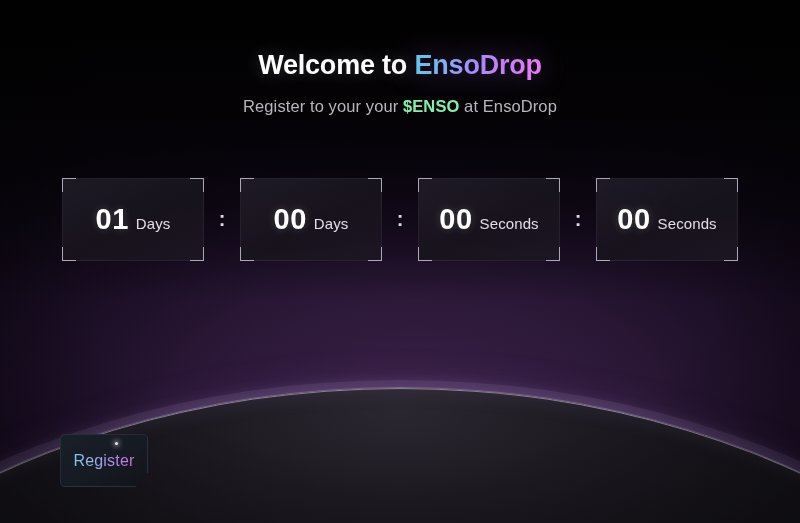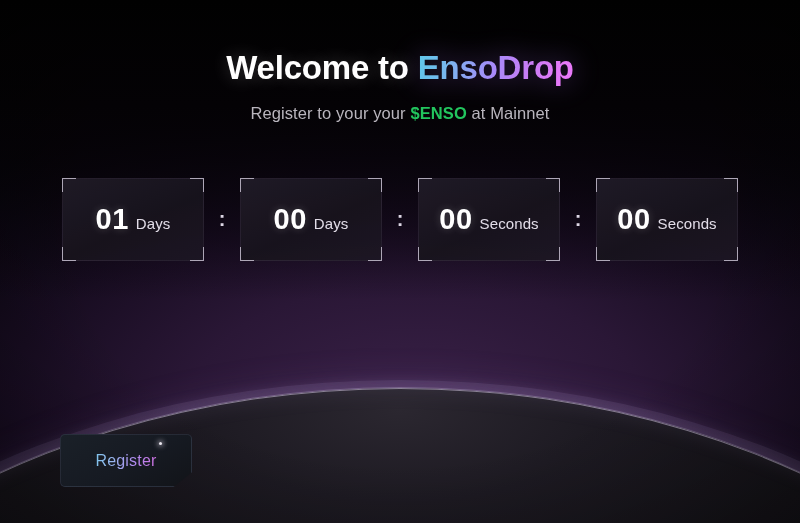--- a/index.html
+++ b/index.html
@@ -77,21 +77,21 @@
     margin-left:-770px;
     border-radius:50%;
     box-shadow: inset 0 4px 26px rgba(190,165,220,0.18);
     pointer-events:none;
   }
 
   
   .header { position:absolute; left:0; right:0; top:50px; text-align:center; }
 
   .title {
-    font-size: 33px;
+    font-size: 27px;
     font-weight: bold;
     letter-spacing: -0.2px;
     line-height: 1.12;
     color: #ffffff;
     text-shadow: 0 0 18px rgba(255,255,255,0.22);
   }
   .title .brand {
     background: linear-gradient(100deg, #5ec9ea 0%, #79b6ee 20%, #a78bfa 48%, #c77df4 70%, #e879f9 92%);
     -webkit-background-clip: text;
     background-clip: text;
@@ -100,21 +100,21 @@
     text-shadow: none;
     filter: drop-shadow(0 0 14px rgba(160,110,230,0.45));
   }
 
   .subtitle {
     margin-top: 17px;
     font-size: 16.5px;
     color: #b9b5bd;
     letter-spacing: 0.1px;
   }
-  .subtitle .token { color:#22c55e; font-weight:bold; }
+  .subtitle .token { color:#86efac; font-weight:bold; }
 
   
   .countdown {
     position:absolute;
     left: 0; right: 0;
     top: 178px;
     display:flex;
     justify-content:center;
     align-items:flex-start;
     gap: 0px;
@@ -201,21 +201,21 @@
     padding: 0 18px;
     font-family: "Liberation Sans", sans-serif;
     font-size: 15px;
     color: #e6e6e8;
     outline: none;
   }
   .addr-input::placeholder { color:#9a9a9f; }
 
   .register-btn {
     position:relative;
-    width: 132px;
+    width: 88px;
     height: 53px;
     background: linear-gradient(150deg, #1a2028 0%, #161a22 55%, #121419 100%);
     border: 1px solid rgba(110,120,150,0.22);
     border-radius: 5px;
     cursor: pointer;
     display:flex;
     align-items:center;
     justify-content:center;
     -webkit-clip-path: polygon(0 0, 100% 0, 100% 72%, 86% 100%, 0 100%);
     clip-path: polygon(0 0, 100% 0, 100% 72%, 86% 100%, 0 100%);
@@ -250,21 +250,21 @@
   <div class="bg-base"></div>
   <div class="bg-topfade"></div>
 
   <div class="planet"></div>
   <div class="planet-rim"></div>
   <div class="planet-glow"></div>
   <div class="bg-vignette"></div>
 
   <div class="header">
     <div class="title"><span>Welcome to </span><span class="brand">EnsoDrop</span></div>
-    <div class="subtitle"><span>Register to your your </span><span class="token">$ENSO</span><span> at Mainnet</span></div>
+    <div class="subtitle"><span>Register to your your </span><span class="token">$ENSO</span><span> at EnsoDrop</span></div>
   </div>
 
   <div class="countdown">
 
     <div class="cd-cell">
       <div class="cd-box">
         <span class="cd-corners"></span>
         <span class="cd-value">01</span>
         <span class="cd-label">Days</span>
       </div>

